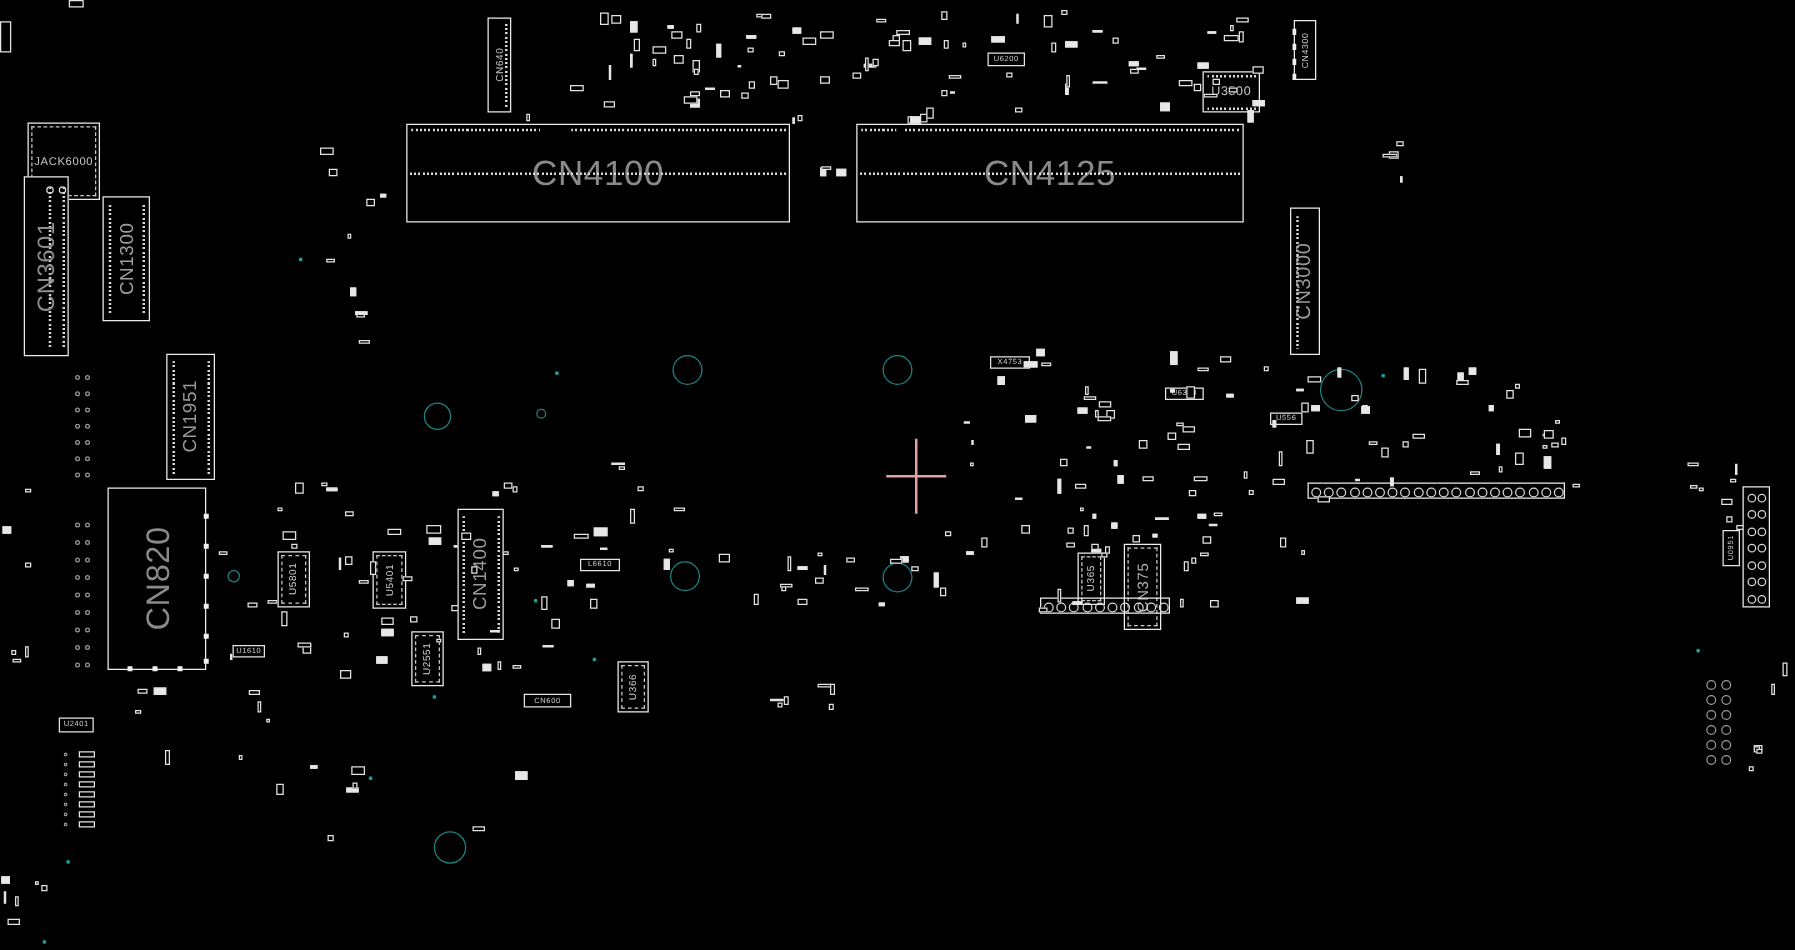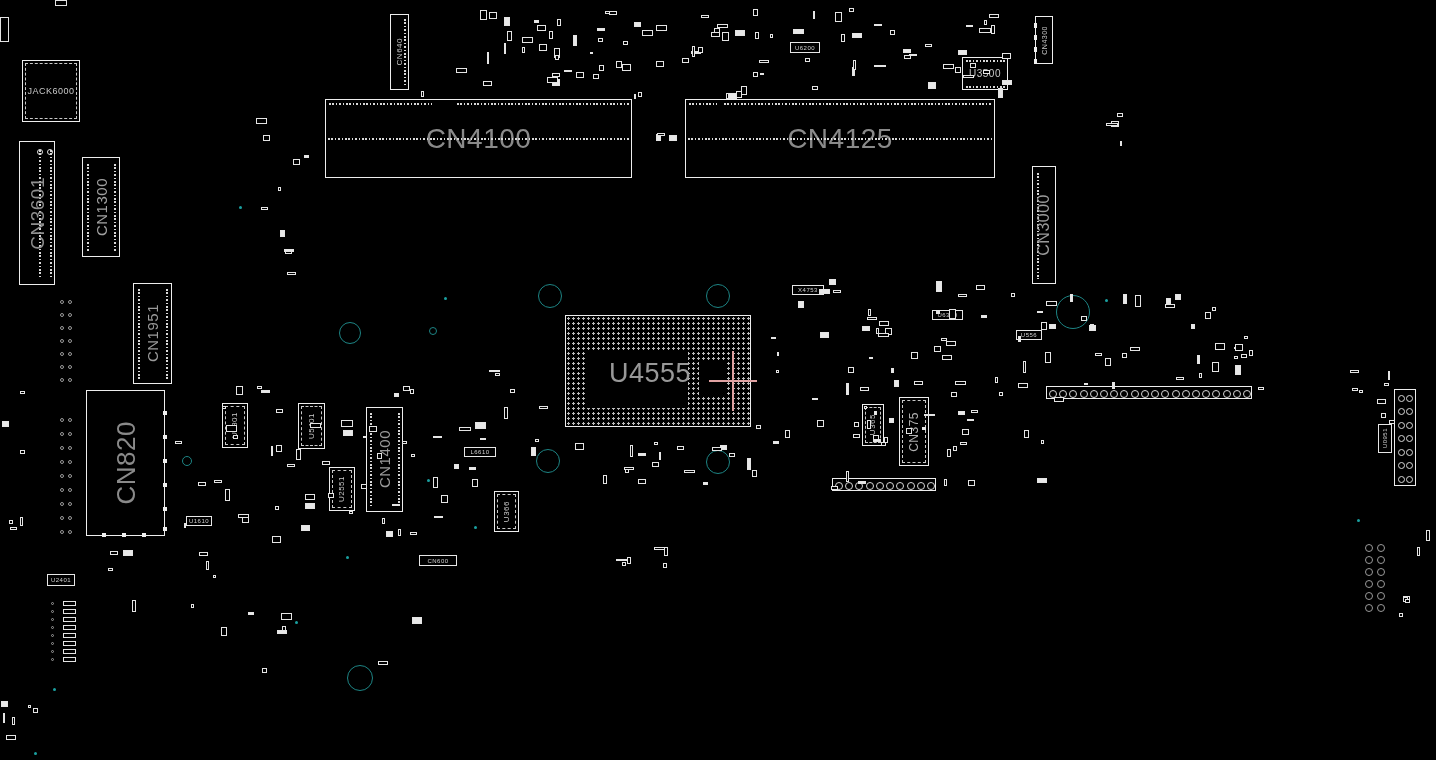--- a/index.html
+++ b/index.html
@@ -1,20 +1,20 @@
 <!DOCTYPE html>
 <html><head>
 <meta charset="utf-8">
 <style>
   html,body{margin:0;padding:0;background:#000;overflow:hidden;}
   #board{position:relative;width:1436px;height:760px;background:#000;
          font-family:"Liberation Sans",sans-serif;}
   .comp{position:absolute;border:1px solid #ededed;box-sizing:border-box;
         display:flex;align-items:center;justify-content:center;background:#000;}
-  .comp.dash{outline:1px dashed #c9c9c9;outline-offset:-4px;}
+  .comp.dash{outline:1px dashed #c9c9c9;outline-offset:-4px;margin-top:38px;}
   .boxed{position:absolute;border:1px solid #e6e6e6;box-sizing:border-box;
          display:flex;align-items:center;justify-content:center;background:#000;}
   .lbl{color:#c8c8c8;white-space:nowrap;line-height:1;letter-spacing:.5px;}
   .lbl-v{writing-mode:vertical-rl;transform:rotate(180deg);}
   .hdots,.vdots{position:absolute;}
   .hdots{height:2px;background:repeating-linear-gradient(90deg,#d8d8d8 0 1.6px,transparent 1.6px 3.4px);}
   .vdots{width:2px;background:repeating-linear-gradient(180deg,#d8d8d8 0 1.6px,transparent 1.6px 3.4px);}
   .tick{position:absolute;background:#f0f0f0;}
   .ring{position:absolute;border-radius:50%;box-sizing:border-box;}
   .via{position:absolute;border-radius:50%;}
@@ -110,25 +110,20 @@
       <span class="lbl" style="font-size: 6px; color: rgb(208, 208, 208);">L6610</span>
     </div>
     <div class="comp dash" style="position: absolute; left: 494px; top: 491px; width: 25px; height: 41px;">
       <span class="lbl lbl-v" style="font-size: 8px; color: rgb(204, 204, 204);">U366</span>
     </div>
     <div class="boxed" style="position: absolute; left: 419px; top: 555px; width: 38px; height: 11px;">
       <span class="lbl" style="font-size: 6px; color: rgb(208, 208, 208);">CN600</span>
     </div>
     <div class="boxed" style="position: absolute; left: 47px; top: 574px; width: 28px; height: 12px;">
       <span class="lbl" style="font-size: 6px; color: rgb(208, 208, 208);">U2401</span>
-    </div>
-    <div class="comp" style="position: absolute; left: 565px; top: 315px; width: 186px; height: 112px; background-image: radial-gradient(rgb(189, 189, 189) 1px, transparent 1.4px); background-size: 5px 5px;">
-      <div style="position: absolute; left: 20px; top: 34px; width: 102px; height: 58px; background: rgb(0, 0, 0);"></div>
-      <div style="position: absolute; left: 133px; top: 44px; width: 26px; height: 37px; background: rgb(0, 0, 0);"></div>
-      <span class="lbl" style="font-size: 27px; color: rgb(152, 152, 152); position: absolute; left: 24px; top: 44px; width: 120px; text-align: center;">U4555</span>
     </div>
     <div class="boxed" style="position: absolute; left: 792px; top: 285px; width: 32px; height: 10px;">
       <span class="lbl" style="font-size: 6px; color: rgb(208, 208, 208);">X4753</span>
     </div>
     <div class="boxed" style="position: absolute; left: 932px; top: 310px; width: 31px; height: 10px;">
       <span class="lbl" style="font-size: 6px; color: rgb(208, 208, 208);">U6300</span>
     </div>
     <div class="boxed" style="position: absolute; left: 1016px; top: 330px; width: 26px; height: 10px;">
       <span class="lbl" style="font-size: 6px; color: rgb(208, 208, 208);">U556</span>
     </div>

